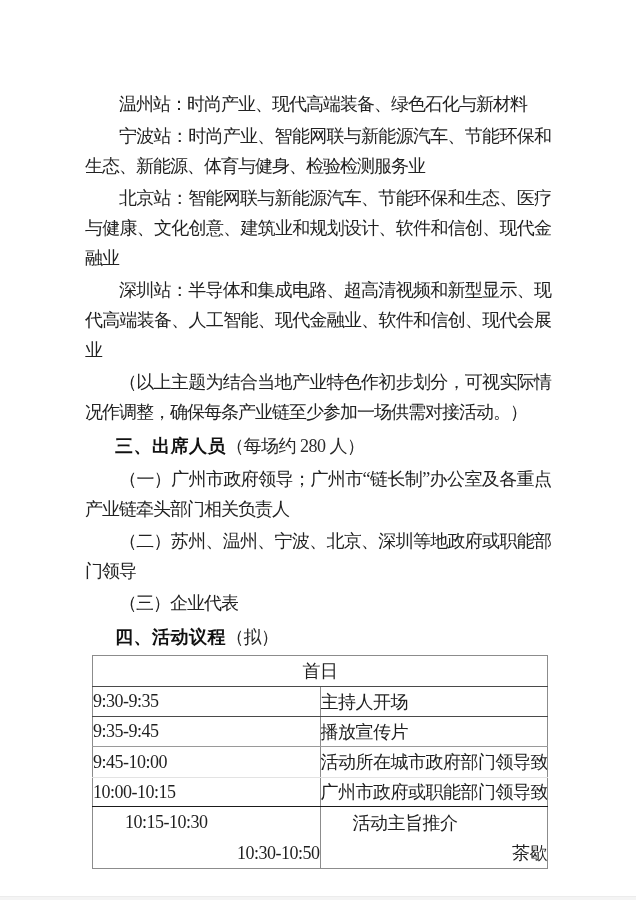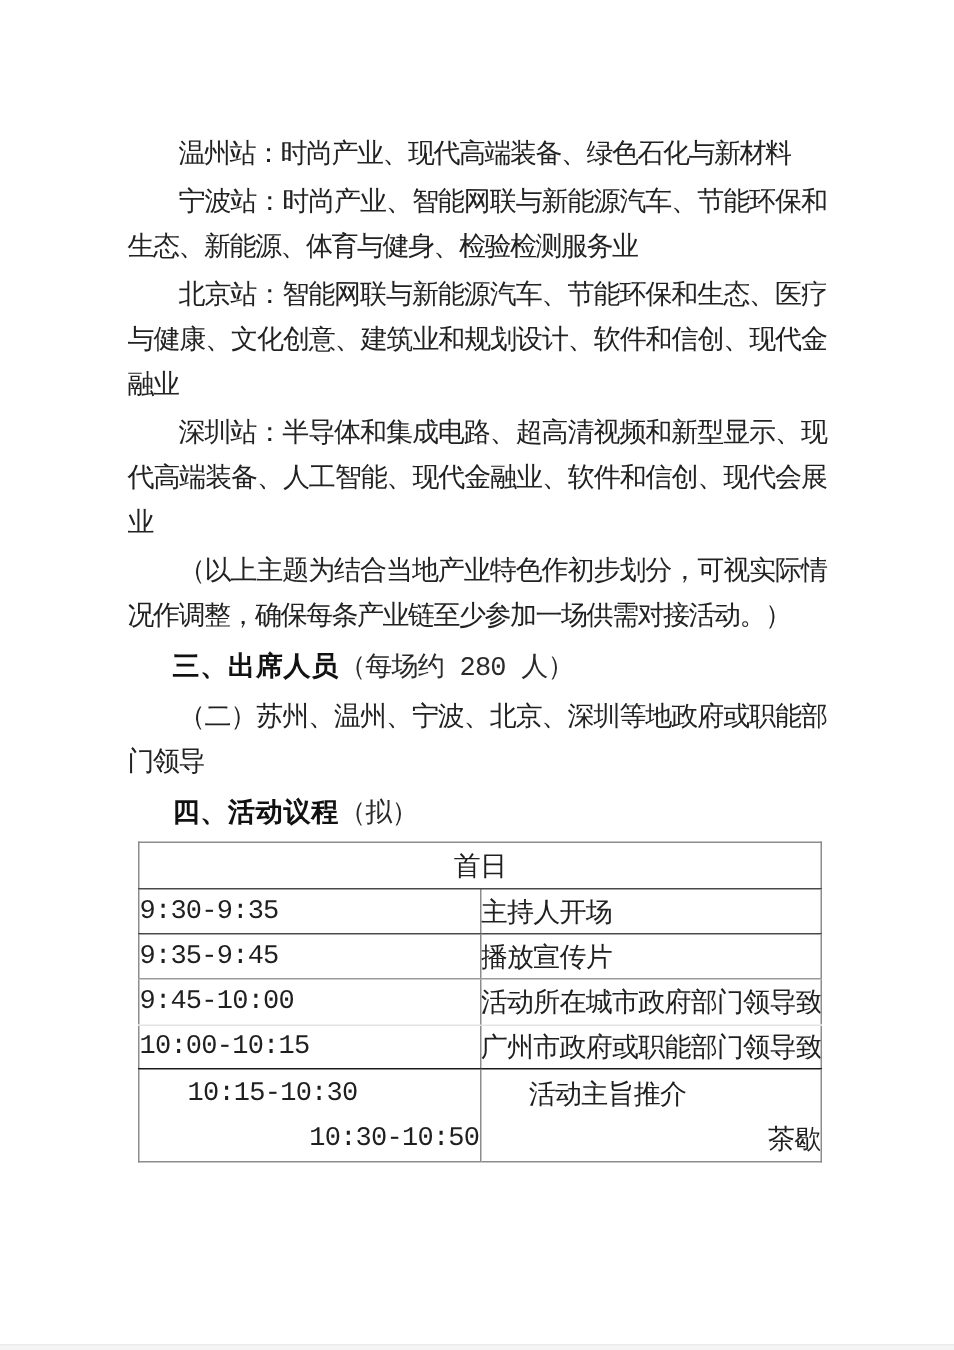--- a/index.html
+++ b/index.html
@@ -6,21 +6,21 @@
     margin: 0;
     padding: 0;
     background: #ffffff;
   }
   .page {
     position: relative;
     width: 636px;
     height: 900px;
     background: #ffffff;
     overflow: hidden;
-    font-family: Liberation Mono, monospace;
+    font-family: Liberation Serif, serif;
     color: #222222;
   }
   .content {
     position: absolute;
     left: 85px;
     top: 89px;
     width: 466px;
   }
   .para {
     font-size: 18px;
@@ -92,21 +92,23 @@
   <div class="content">
 
     <p class="para">温州站：时尚产业、现代高端装备、绿色石化与新材料</p>
     <p class="para">宁波站：时尚产业、智能网联与新能源汽车、节能环保和生态、新能源、体育与健身、检验检测服务业</p>
     <p class="para">北京站：智能网联与新能源汽车、节能环保和生态、医疗与健康、文化创意、建筑业和规划设计、软件和信创、现代金融业</p>
     <p class="para">深圳站：半导体和集成电路、超高清视频和新型显示、现代高端装备、人工智能、现代金融业、软件和信创、现代会展业</p>
     <p class="para">（以上主题为结合当地产业特色作初步划分，可视实际情况作调整，确保每条产业链至少参加一场供需对接活动。）</p>
 
     <p class="heading"><span class="h-bold">三、出席人员</span><span class="h-note">（每场约 280 人）</span></p>
 
+    <p class="para">（一）广州市政府领导；广州市“链长制”办公室及各重点产业链牵头部门相关负责人</p>
     <p class="para">（二）苏州、温州、宁波、北京、深圳等地政府或职能部门领导</p>
+    <p class="para">（三）企业代表</p>
 
     <p class="heading"><span class="h-bold">四、活动议程</span><span class="h-note">（拟）</span></p>
 
     <table class="agenda">
       <tbody>
         <tr class="thead">
           <td colspan="2">首日</td>
         </tr>
         <tr class="r0">
           <td class="col-time">9:30-9:35</td>

